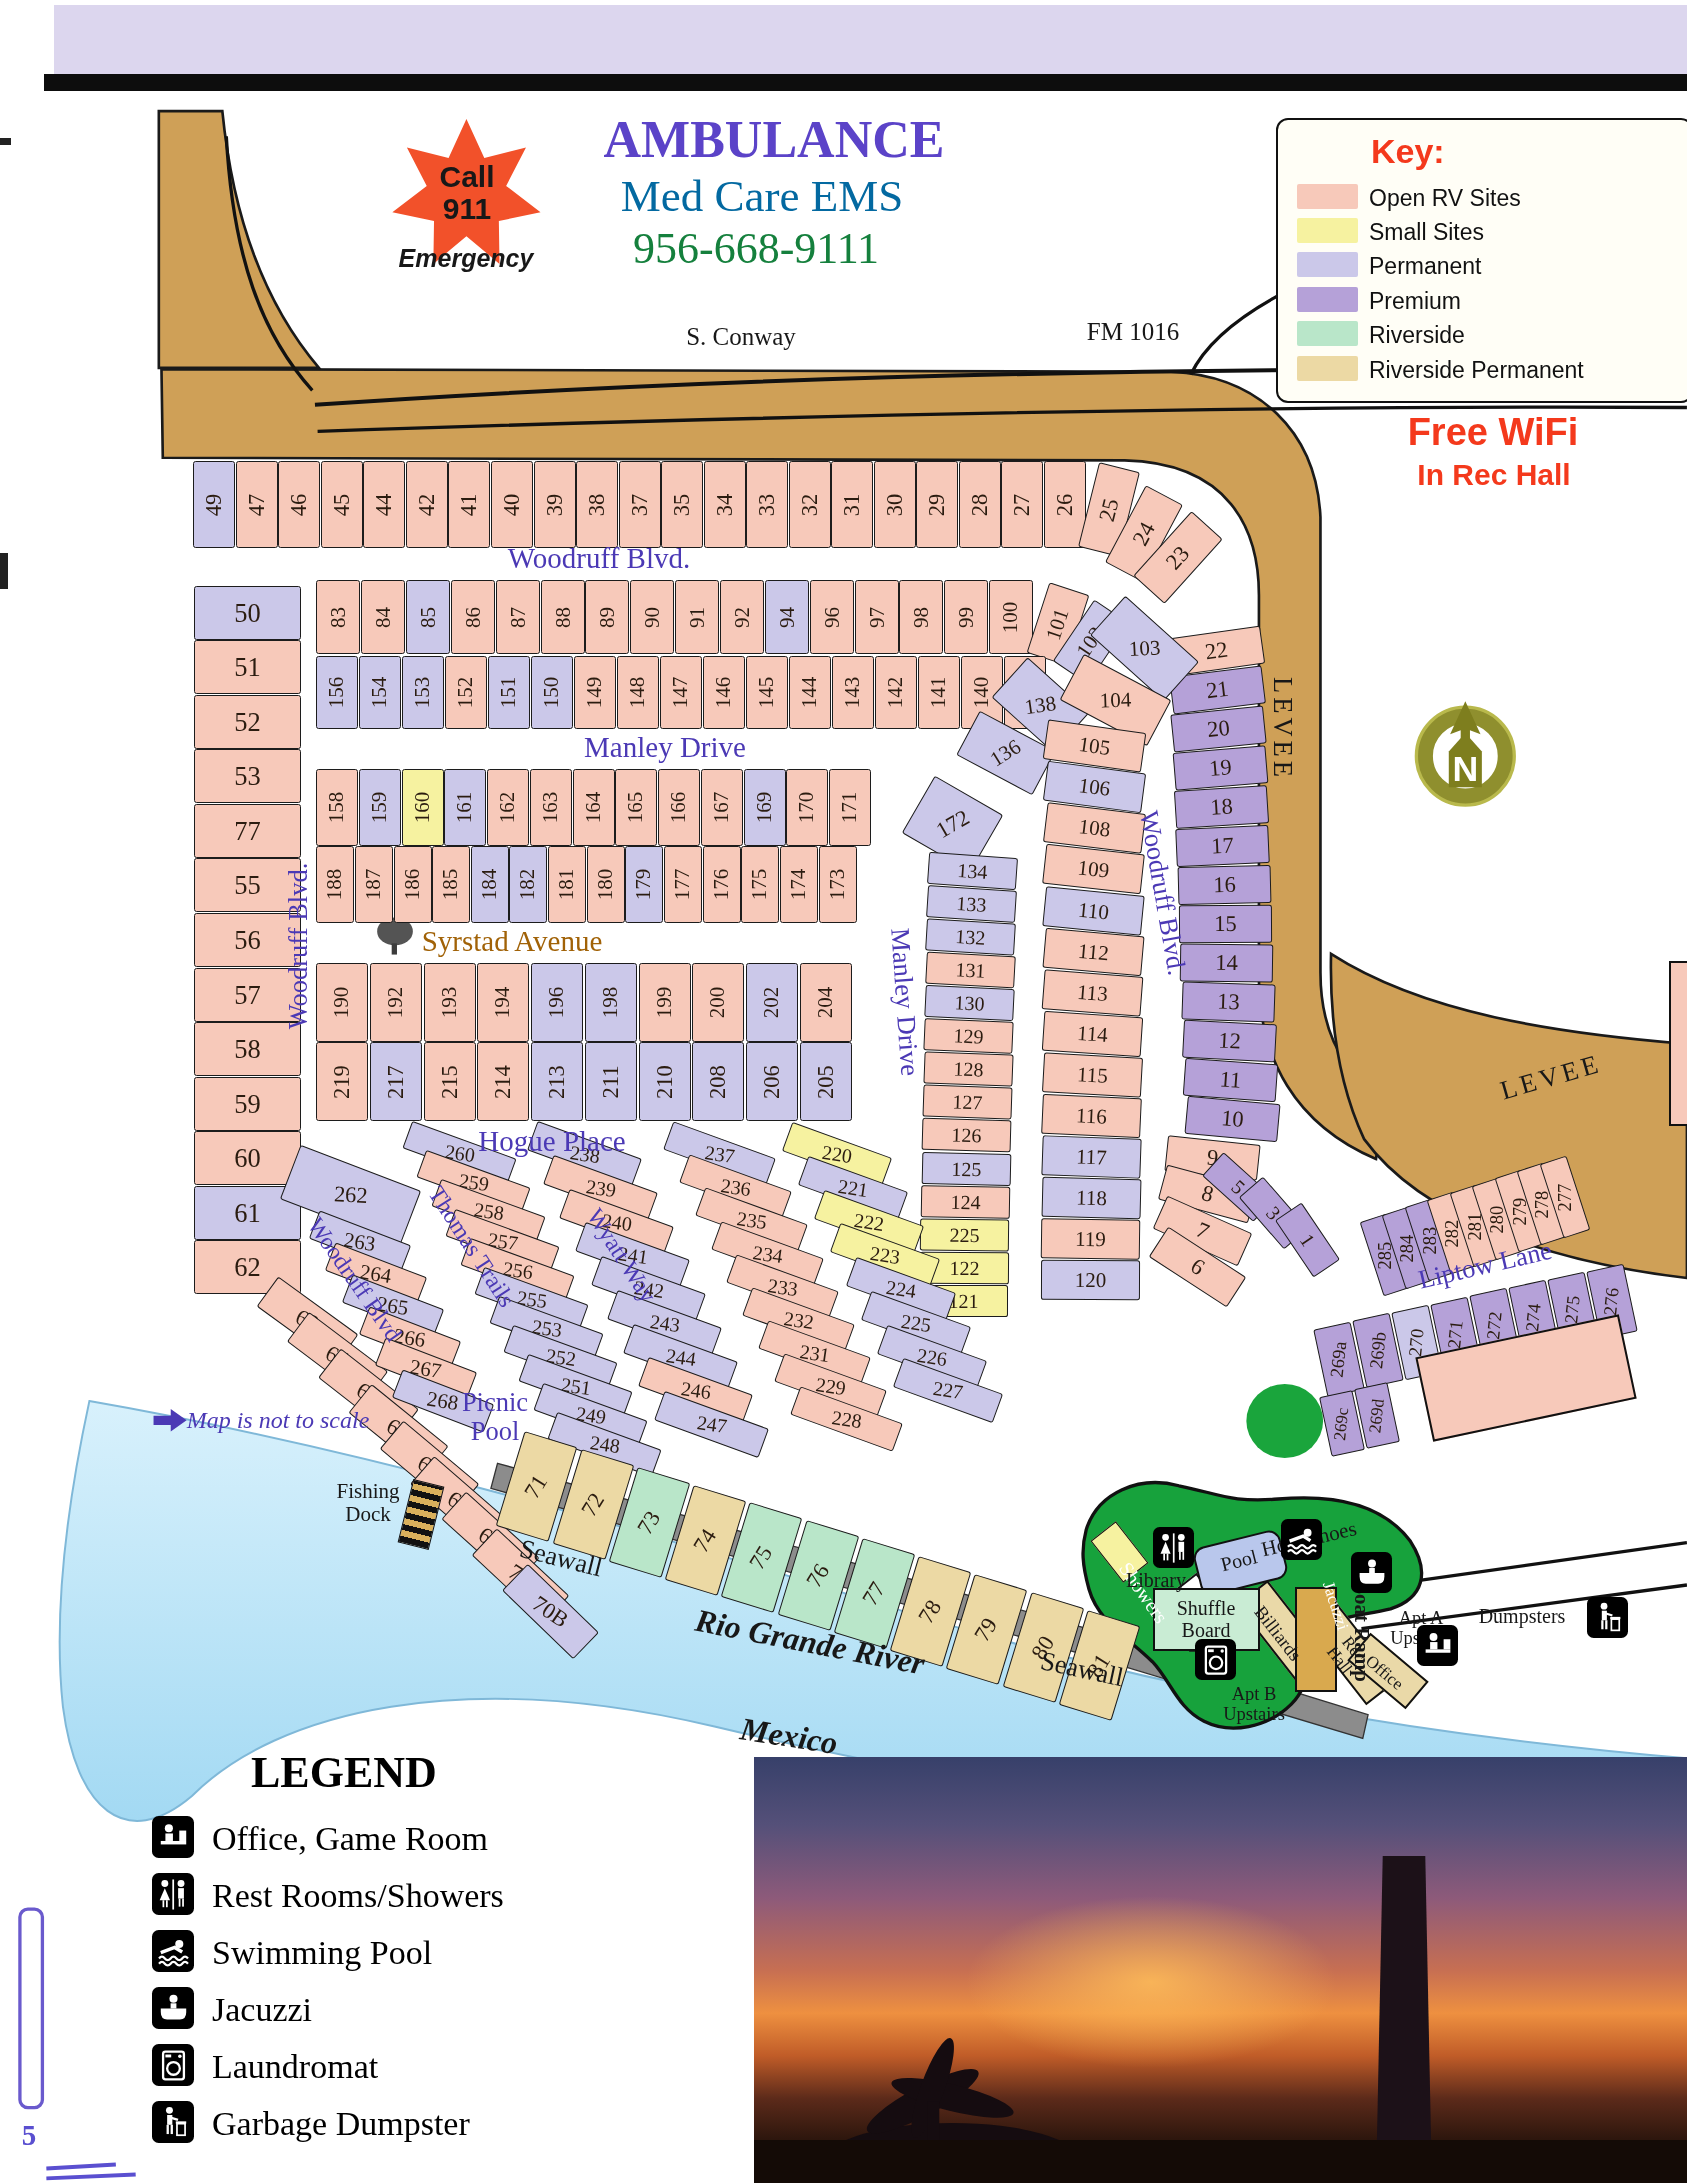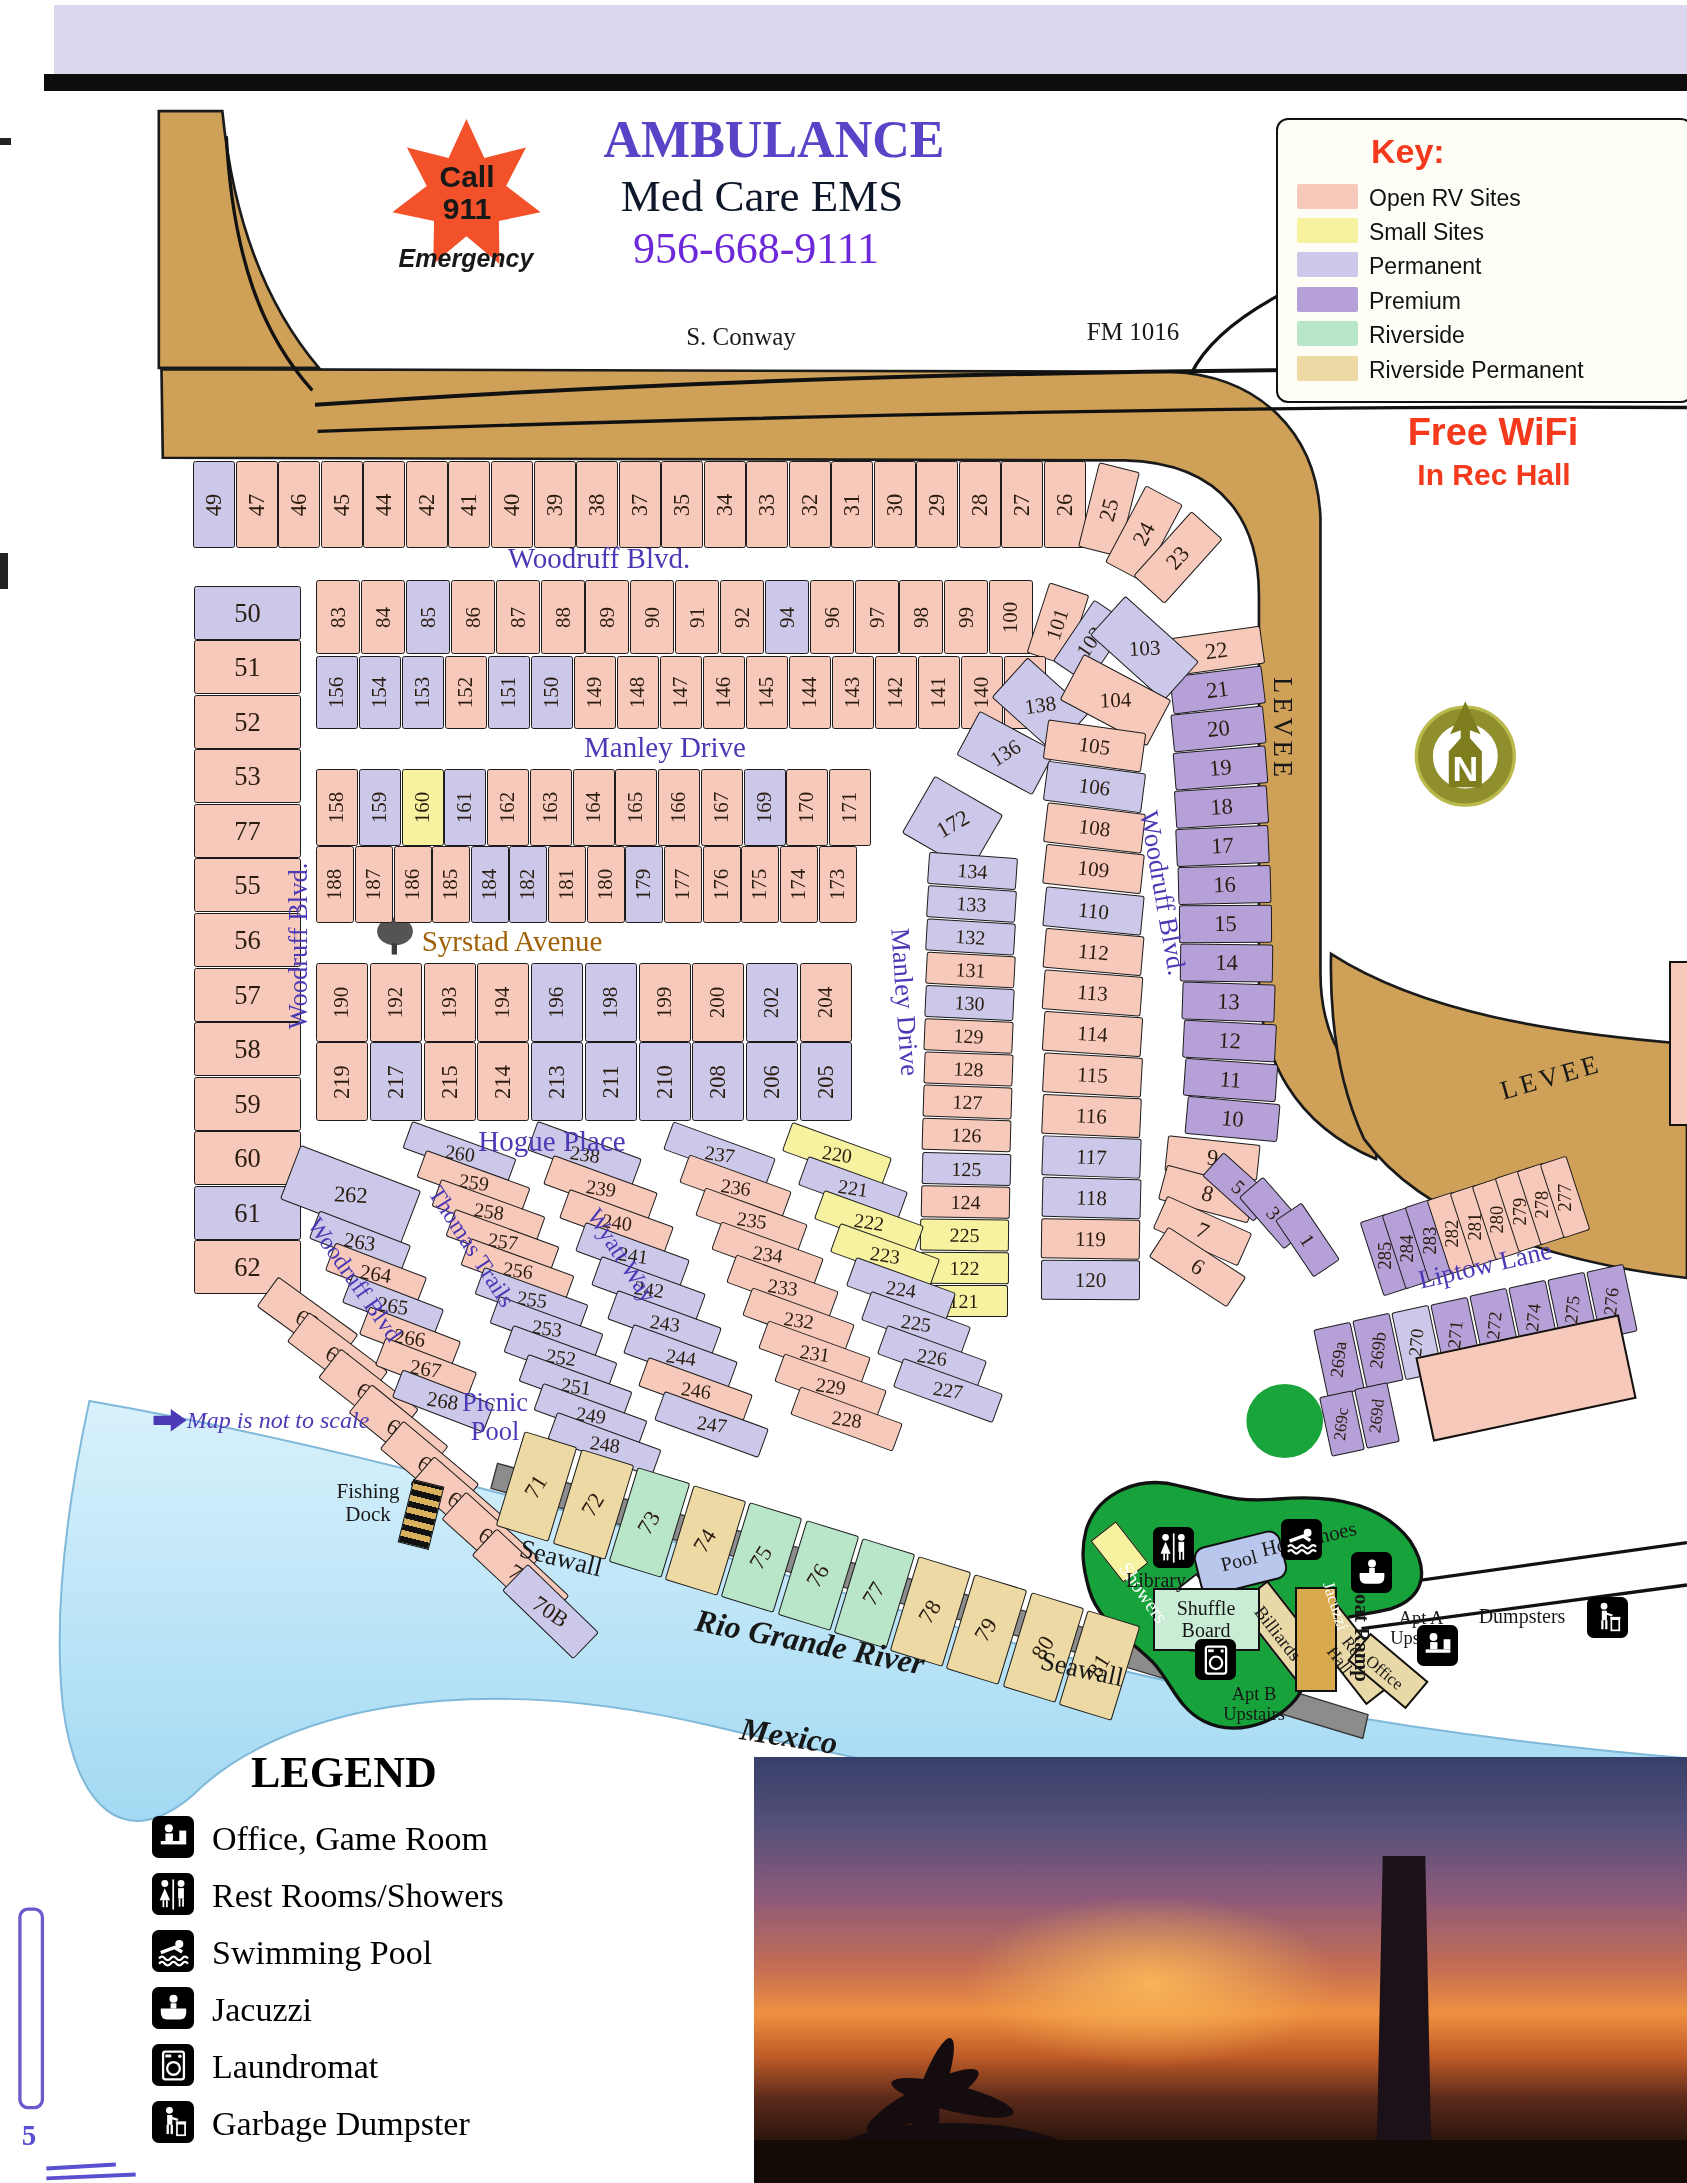--- a/index.html
+++ b/index.html
@@ -914,22 +914,22 @@
       </div>
       <div class="site-cell" style="left: 1072px; top: 1616px; width: 55px; height: 99px; background: rgb(236, 217, 164); transform: rotate(17deg);">
         <span style="font-size: 22.5px; transform: rotate(-75deg);">81</span>
       </div>
     </div>
   <div id="labels-layer">
       <div class="map-label" style="left: 467px; top: 193px; font-size: 30px; font-weight: bold; font-family: &quot;Liberation Sans&quot;, &quot;DejaVu Sans&quot;, sans-serif; transform: translate(-50%, -50%) rotate(0deg);">Call
 911</div>
       <div class="map-label" style="left: 466px; top: 258px; font-size: 25px; font-weight: bold; font-style: italic; font-family: &quot;Liberation Sans&quot;, &quot;DejaVu Sans&quot;, sans-serif; transform: translate(-50%, -50%) rotate(0deg);">Emergency</div>
       <div class="map-label" style="left: 774px; top: 140px; font-size: 52px; color: rgb(91, 67, 200); font-weight: bold; transform: translate(-50%, -50%) rotate(0deg);">AMBULANCE</div>
-      <div class="map-label" style="left: 762px; top: 196px; font-size: 45px; color: #0f172a; transform: translate(-50%, -50%) rotate(0deg);">Med Care EMS</div>
-      <div class="map-label" style="left: 756px; top: 249px; font-size: 44px; color: #6d28d9; transform: translate(-50%, -50%) rotate(0deg);">956-668-9111</div>
+      <div class="map-label" style="left: 762px; top: 196px; font-size: 45px; color: #0369a1; transform: translate(-50%, -50%) rotate(0deg);">Med Care EMS</div>
+      <div class="map-label" style="left: 756px; top: 249px; font-size: 44px; color: #15803d; transform: translate(-50%, -50%) rotate(0deg);">956-668-9111</div>
       <div class="map-label" style="left: 1493px; top: 433px; font-size: 38px; color: rgb(244, 57, 28); font-weight: bold; font-family: &quot;Liberation Sans&quot;, &quot;DejaVu Sans&quot;, sans-serif; transform: translate(-50%, -50%) rotate(0deg);">Free WiFi</div>
       <div class="map-label" style="left: 1494px; top: 475px; font-size: 30px; color: rgb(244, 57, 28); font-weight: bold; font-family: &quot;Liberation Sans&quot;, &quot;DejaVu Sans&quot;, sans-serif; transform: translate(-50%, -50%) rotate(0deg);">In Rec Hall</div>
       <div class="map-label" style="left: 741px; top: 336px; font-size: 25px; transform: translate(-50%, -50%) rotate(0deg);">S. Conway</div>
       <div class="map-label" style="left: 1133px; top: 331px; font-size: 25px; transform: translate(-50%, -50%) rotate(0deg);">FM 1016</div>
       <div class="map-label" style="left: 599px; top: 559px; font-size: 29px; color: rgb(75, 57, 181); transform: translate(-50%, -50%) rotate(0deg);">Woodruff Blvd.</div>
       <div class="map-label" style="left: 298px; top: 946px; font-size: 26.5px; color: rgb(75, 57, 181); transform: translate(-50%, -50%) rotate(-90deg);">Woodruff Blvd.</div>
       <div class="map-label" style="left: 1163px; top: 893px; font-size: 26.5px; color: rgb(75, 57, 181); transform: translate(-50%, -50%) rotate(80deg);">Woodruff Blvd.</div>
       <div class="map-label" style="left: 354px; top: 1280px; font-size: 24px; color: rgb(75, 57, 181); transform: translate(-50%, -50%) rotate(55deg);">Woodruff Blvd</div>
       <div class="map-label" style="left: 665px; top: 748px; font-size: 29px; color: rgb(75, 57, 181); transform: translate(-50%, -50%) rotate(0deg);">Manley Drive</div>
       <div class="map-label" style="left: 905px; top: 1002px; font-size: 26.5px; color: rgb(75, 57, 181); transform: translate(-50%, -50%) rotate(86deg);">Manley Drive</div>

